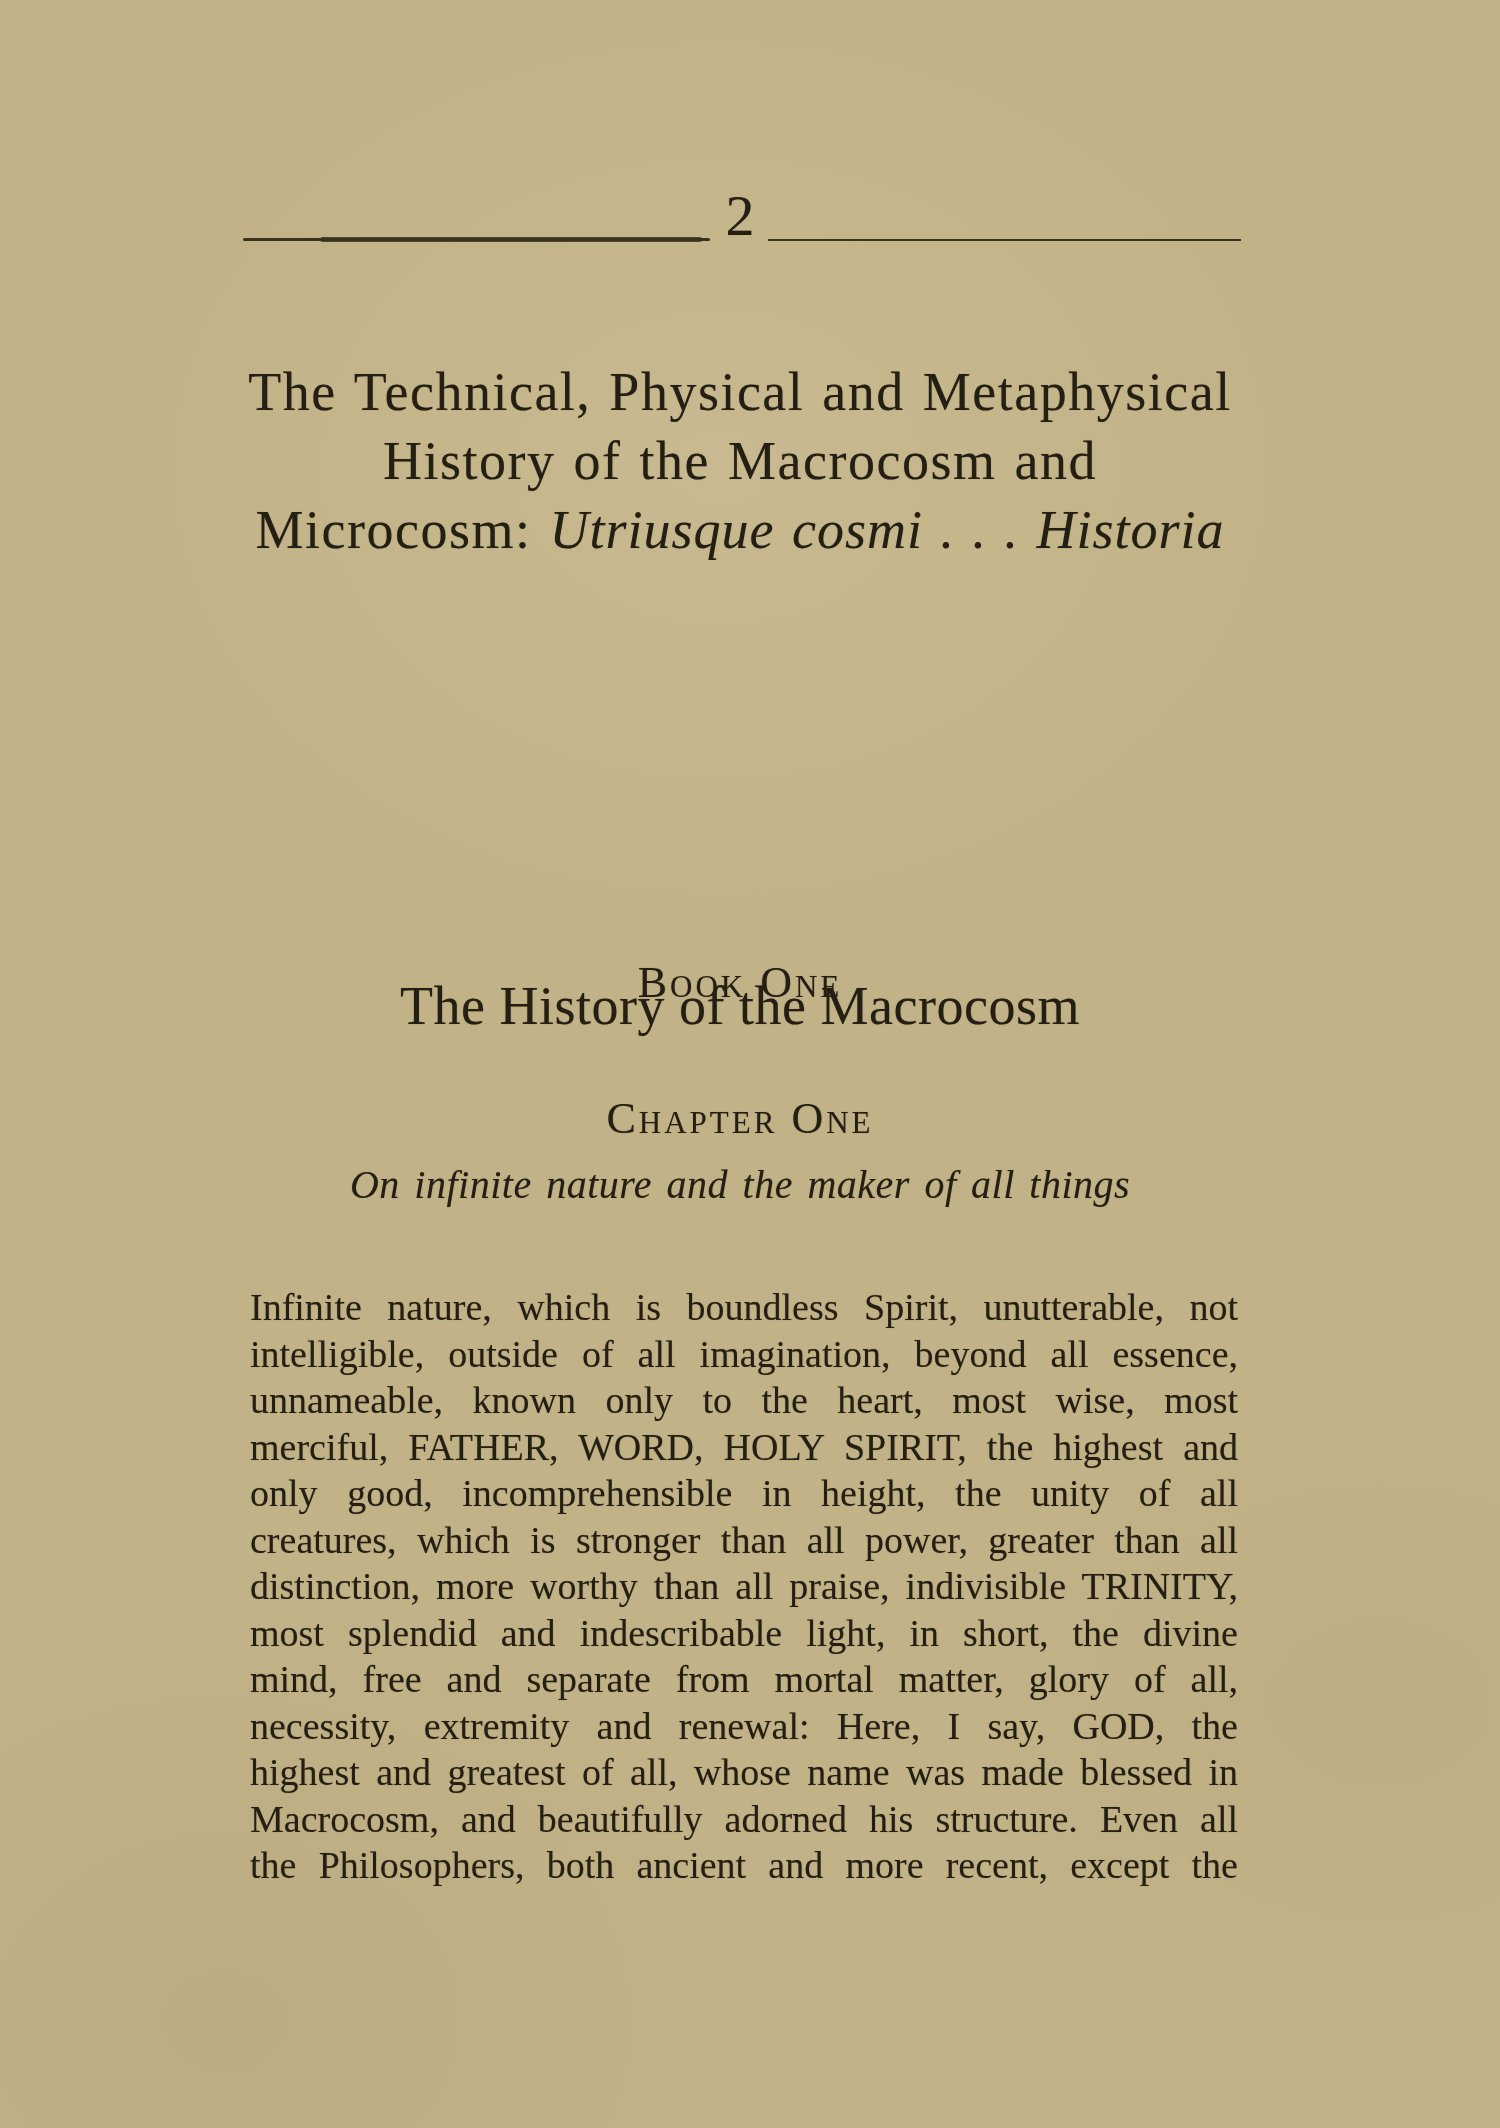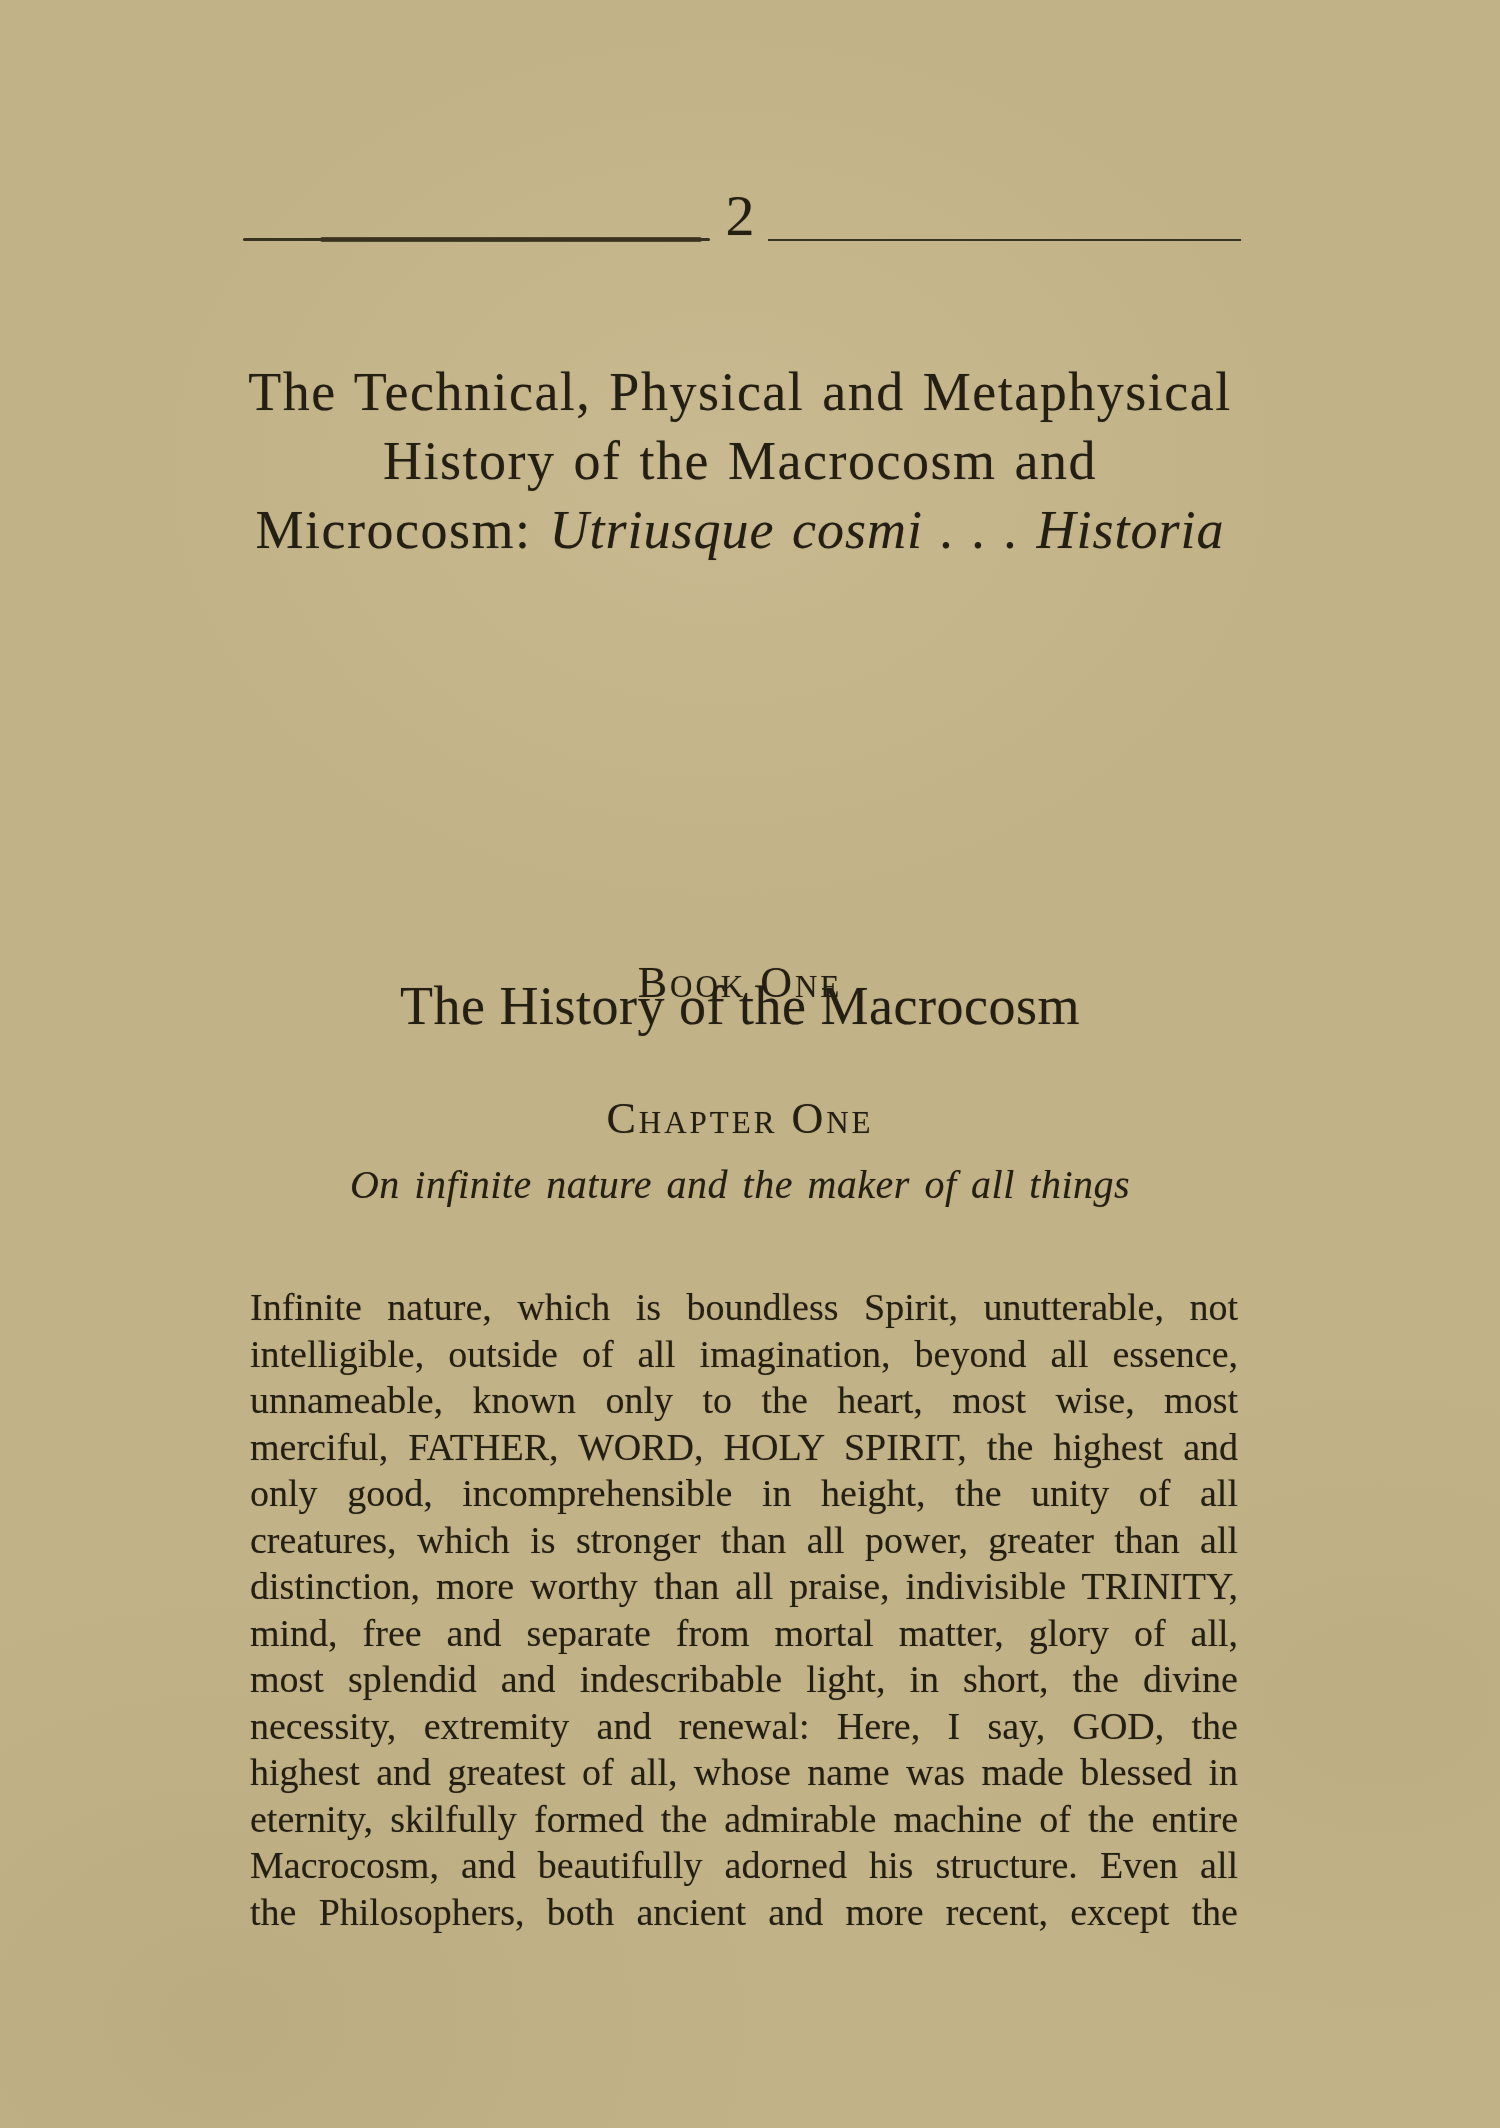--- a/index.html
+++ b/index.html
@@ -151,22 +151,21 @@
   <div class="col chapter-subtitle">On infinite nature and the maker of all things</div>
 
   <div class="body-block">
     <div class="body-line">Infinite nature, which is boundless Spirit, unutterable, not</div>
     <div class="body-line">intelligible, outside of all imagination, beyond all essence,</div>
     <div class="body-line">unnameable, known only to the heart, most wise, most</div>
     <div class="body-line">merciful, FATHER, WORD, HOLY SPIRIT, the highest and</div>
     <div class="body-line">only good, incomprehensible in height, the unity of all</div>
     <div class="body-line">creatures, which is stronger than all power, greater than all</div>
     <div class="body-line">distinction, more worthy than all praise, indivisible TRINITY,</div>
+    <div class="body-line">most splendid and indescribable light, in short, the divine</div>
     <div class="body-line">mind, free and separate from mortal matter, glory of all,</div>
-    <div class="body-line">most splendid and indescribable light, in short, the divine</div>
     <div class="body-line">necessity, extremity and renewal: Here, I say, GOD, the</div>
     <div class="body-line">highest and greatest of all, whose name was made blessed in</div>
-    <div class="body-line">eternity, skilfully formed the admirable machine of the entire</div>
     <div class="body-line">Macrocosm, and beautifully adorned his structure. Even all</div>
     <div class="body-line">the Philosophers, both ancient and more recent, except the</div>
   </div>
 
 </div>
 
 </body></html>

